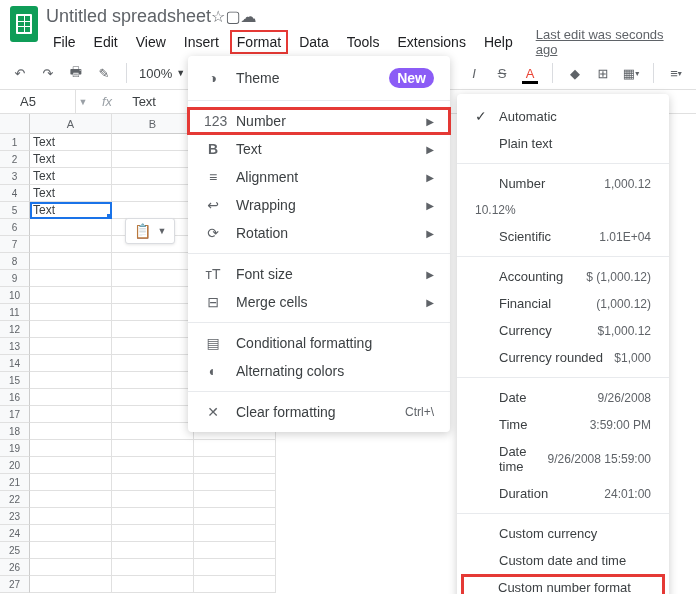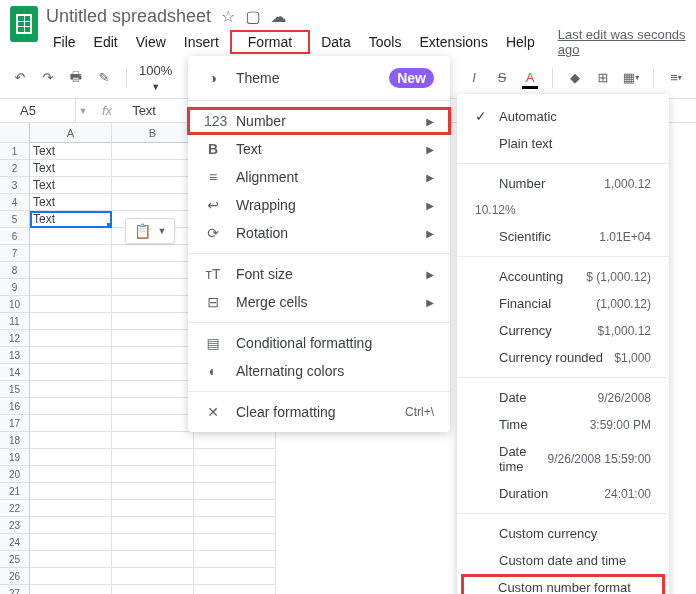--- a/index.html
+++ b/index.html
@@ -3,31 +3,31 @@
 <meta charset="utf-8">
 <style>
 * { box-sizing: border-box; margin: 0; padding: 0; }
 body { font-family: Arial, sans-serif; font-size: 13px; color: #3c4043; background: #fff; width: 696px; height: 594px; overflow: hidden; position: relative; }
 
 .header { display: flex; align-items: flex-start; padding: 6px 10px 0; gap: 8px; }
 .logo { width: 28px; height: 36px; background: #0f9d58; border-radius: 3px; position: relative; display: flex; align-items: center; justify-content: center; }
 .logo-inner { width: 16px; height: 20px; background: #fff; border-radius: 1px; display: grid; grid-template-columns: 1fr 1fr; grid-template-rows: 1fr 1fr 1fr; gap: 1px; padding: 2px; }
 .logo-inner span { background: #0f9d58; }
 .title-area { flex: 1; }
-.title-row { display: flex; align-items: center; gap: 10px; color: #5f6368; font-size: 18px; }
+.title-row { display: flex; align-items: center; color: #5f6368; font-size: 18px; }
 .title-icon { color: #5f6368; font-size: 16px; }
 .menu-row { display: flex; gap: 4px; font-size: 14px; color: #202124; align-items: center; }
 .menu-item { padding: 4px 7px; cursor: pointer; }
-.menu-item.highlighted { border: 2px solid #e53935; padding: 2px 16px; }
+.menu-item.highlighted { border: 2px solid #e53935; padding: 2px 5px; }
 .last-edit { margin-left: 12px; color: #5f6368; text-decoration: underline; font-size: 13px; }
 
 .toolbar { display: flex; align-items: center; padding: 6px 10px; gap: 8px; border-bottom: 1px solid #e0e0e0; }
 .tb-btn { width: 20px; height: 20px; display: flex; align-items: center; justify-content: center; color: #5f6368; cursor: pointer; }
 .tb-sep { width: 1px; height: 20px; background: #dadce0; margin: 0 4px; }
-.zoom { display: flex; align-items: center; gap: 4px; font-size: 13px; color: #3c4043; flex-direction: column; }
+.zoom { display: flex; align-items: center; gap: 4px; font-size: 13px; color: #3c4043; }
 .toolbar-right { display: flex; align-items: center; gap: 8px; margin-left: auto; }
 .text-color { position: relative; }
 .text-color-bar { position: absolute; bottom: -1px; left: 2px; right: 2px; height: 3px; background: #000; }
 .text-color-a { color: #ea4335; }
 
 .formula-bar { display: flex; align-items: center; border-bottom: 1px solid #e0e0e0; height: 24px; }
 .cell-ref { width: 76px; padding: 0 20px; font-size: 13px; border-right: 1px solid #e0e0e0; height: 100%; display: flex; align-items: center; }
 .fx { padding: 0 12px; color: #9aa0a6; font-style: italic; font-size: 13px; }
 .formula-input { flex: 1; padding: 0 8px; font-size: 13px; }
 

